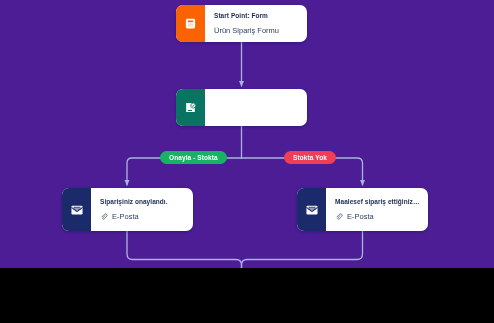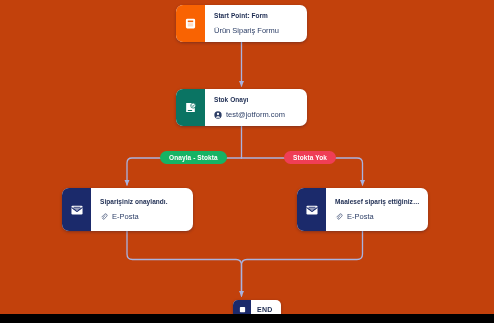--- a/index.html
+++ b/index.html
@@ -6,22 +6,22 @@
     margin: 0;
     padding: 0;
     background: #000000;
   }
   body {
     font-family: "Liberation Sans", sans-serif;
   }
   #canvas {
     position: relative;
     width: 494px;
-    height: 314px;
-    background: #c2410c;
+    height: 268px;
+    background: #4c1d95;
     overflow: hidden;
   }
   #edges {
     position: absolute;
     left: 0;
     top: 0;
     width: 494px;
     height: 323px;
   }
 
@@ -191,33 +191,20 @@
   </div>
 
   <div class="node" id="node-approval">
     <div class="node-icon">
       <svg width="13" height="13" viewBox="0 0 24 24" xmlns="http://www.w3.org/2000/svg">
         <path d="M4 3.5h11l5 5V20.5H4z" fill="#ffffff"></path>
         <path d="M7 16.5h8v2H7z" fill="#0a7463"></path>
         <circle cx="17" cy="8.5" r="4.6" fill="#ffffff" stroke="#0a7463" stroke-width="1.4"></circle>
         <path d="M14.9 8.6l1.5 1.6 2.9-3.1" fill="none" stroke="#0a7463" stroke-width="1.6" stroke-linecap="round" stroke-linejoin="round"></path>
       </svg>
-    </div>
-    <div class="node-body">
-      <div class="node-title">Stok Onayı</div>
-      <div class="node-sub">
-        <span class="sub-ico">
-          <svg width="8" height="8" viewBox="0 0 24 24" xmlns="http://www.w3.org/2000/svg">
-            <circle cx="12" cy="12" r="11" fill="#2c3e66"></circle>
-            <circle cx="12" cy="9" r="3.4" fill="#ffffff"></circle>
-            <path d="M5.5 20c1.3-3.2 4-4.6 6.5-4.6s5.2 1.4 6.5 4.6z" fill="#ffffff"></path>
-          </svg>
-        </span>
-        <span class="sub-text">test@jotform.com</span>
-      </div>
     </div>
   </div>
 
   <div class="pill" id="pill-yes">
     <span>Onayla - Stokta</span>
   </div>
   <div class="pill" id="pill-no">
     <span>Stokta Yok</span>
   </div>
 

